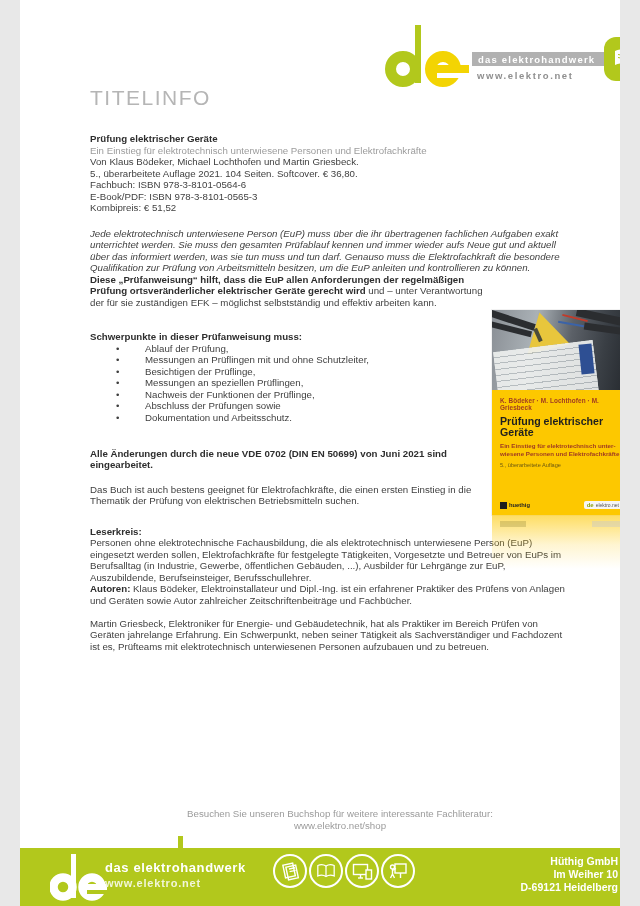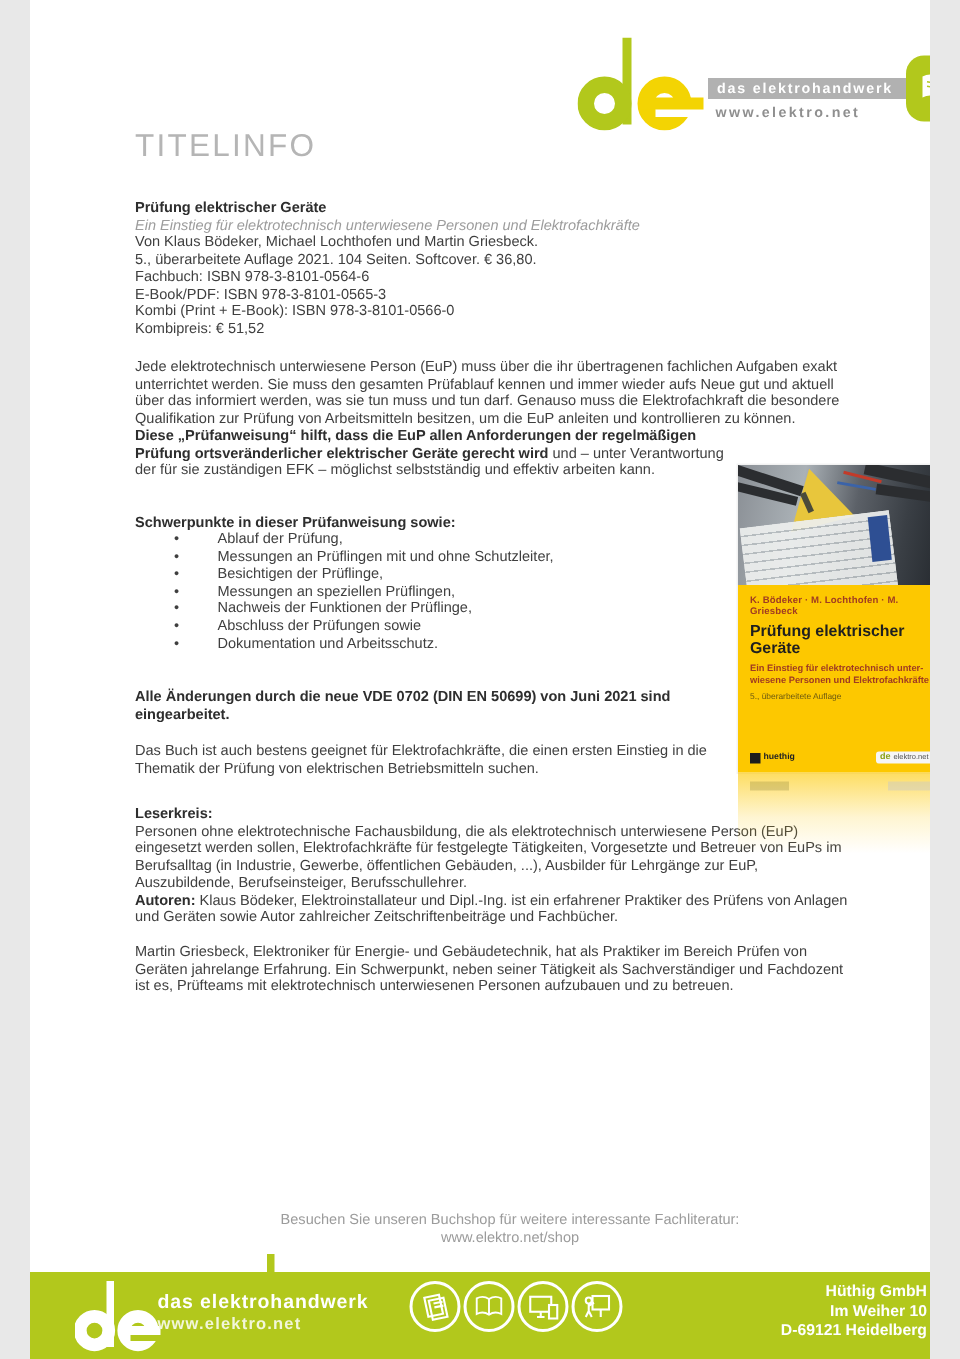--- a/index.html
+++ b/index.html
@@ -14,22 +14,22 @@
   .hdr-bar { position:absolute; left:87px; top:27px; width:190px; height:14px; background:#b1b1b1; }
   .hdr-bar span { display:block; padding:2px 0 0 6px; font-size:9.5px; font-weight:bold; color:#ffffff; letter-spacing:1.2px; }
   .hdr-url { position:absolute; left:92px; top:45px; font-size:9.5px; font-weight:bold; color:#8f8f8f; letter-spacing:1.6px; }
   .hdr-badge { position:absolute; left:219px; top:12px; width:44px; height:44px; border-radius:12px; background:#b2c81c; display:flex; align-items:center; justify-content:center; }
   
   .titelinfo { position:absolute; left:70px; top:86px; font-size:21px; color:#b5b5b5; letter-spacing:1.5px; font-weight:normal; }
   
   .col { position:absolute; left:70px; top:133px; width:480px; font-size:9.7px; line-height:11.5px; }
   .col b, .col .bld { color:#2e2e2e; }
   .info-title { font-weight:bold; color:#2e2e2e; }
-  .info-sub { color:#9c9c9c;font-style:italic; }
-  .p1 { margin-top:14px; }
+  .info-sub { color:#9c9c9c; }
+  .p1 { margin-top:14px;font-style:italic; }
   .p2 { width:396px; }
   .list-head { margin-top:23px; font-weight:bold; color:#2e2e2e; }
   ul.swp { list-style:none; }
   ul.swp li { position:relative; padding-left:55px; line-height:11.6px; }
   ul.swp li::before { content:"•"; position:absolute; left:26px; }
   .vde { margin-top:24px; width:412px; font-weight:bold; color:#2e2e2e; }
   .also { margin-top:13px; width:404px; }
   .lk-head { margin-top:19px; font-weight:bold; color:#2e2e2e; }
   .autoren { margin-top:0; }
   
@@ -109,29 +109,28 @@
   <div class="titelinfo">TITELINFO</div>
 
   <div class="col">
     <div>
       <div class="info-title">Prüfung elektrischer Geräte</div>
       <div class="info-sub">Ein Einstieg für elektrotechnisch unterwiesene Personen und Elektrofachkräfte</div>
       <div>Von Klaus Bödeker, Michael Lochthofen und Martin Griesbeck.</div>
       <div>5., überarbeitete Auflage 2021. 104 Seiten. Softcover. € 36,80.</div>
       <div>Fachbuch: ISBN 978-3-8101-0564-6</div>
       <div>E-Book/PDF: ISBN 978-3-8101-0565-3</div>
-      <div>Kombi (Print + E-Book): ISBN 978-3-8101-0566-0</div>
       <div>Kombipreis: € 51,52</div>
     </div>
 
     <p class="p1">Jede elektrotechnisch unterwiesene Person (EuP) muss über die ihr übertragenen fachlichen Aufgaben exakt unterrichtet werden. Sie muss den gesamten Prüfablauf kennen und immer wieder aufs Neue gut und aktuell über das informiert werden, was sie tun muss und tun darf. Genauso muss die Elektrofachkraft die besondere Qualifikation zur Prüfung von Arbeitsmitteln besitzen, um die EuP anleiten und kontrollieren zu können.</p>
 
     <p class="p2"><b>Diese „Prüfanweisung“ hilft, dass die EuP allen Anforderungen der regelmäßigen Prüfung ortsveränderlicher elektrischer Geräte gerecht wird</b><span> und – unter Verantwortung der für sie zuständigen EFK – möglichst selbstständig und effektiv arbeiten kann.</span></p>
 
-    <div class="list-head">Schwerpunkte in dieser Prüfanweisung sowie:</div>
+    <div class="list-head">Schwerpunkte in dieser Prüfanweisung muss:</div>
     <ul class="swp">
       <li>Ablauf der Prüfung,</li>
       <li>Messungen an Prüflingen mit und ohne Schutzleiter,</li>
       <li>Besichtigen der Prüflinge,</li>
       <li>Messungen an speziellen Prüflingen,</li>
       <li>Nachweis der Funktionen der Prüflinge,</li>
       <li>Abschluss der Prüfungen sowie</li>
       <li>Dokumentation und Arbeitsschutz.</li>
     </ul>
 

